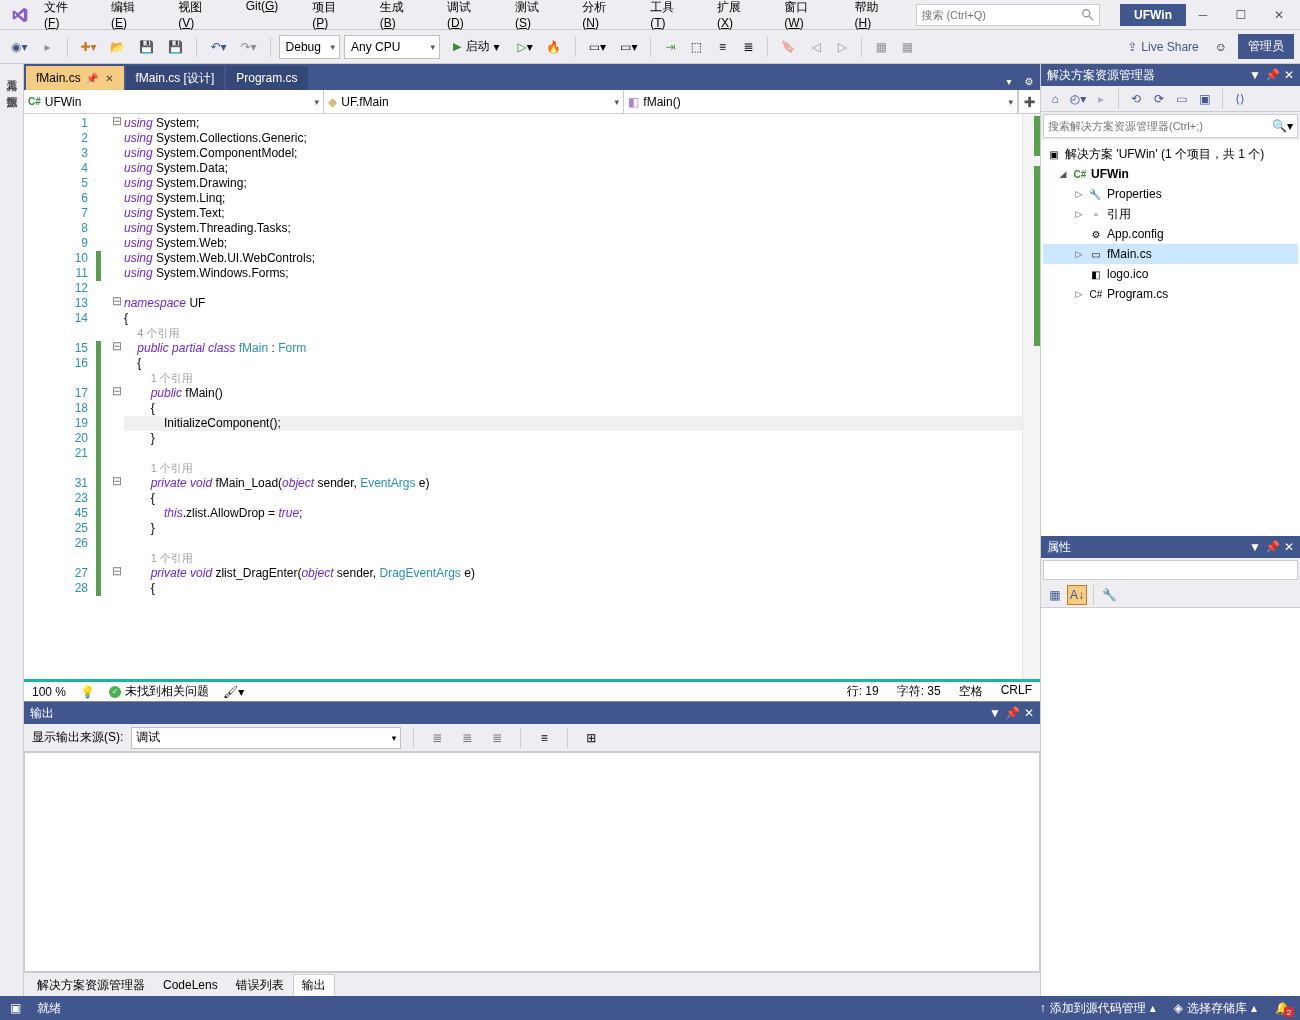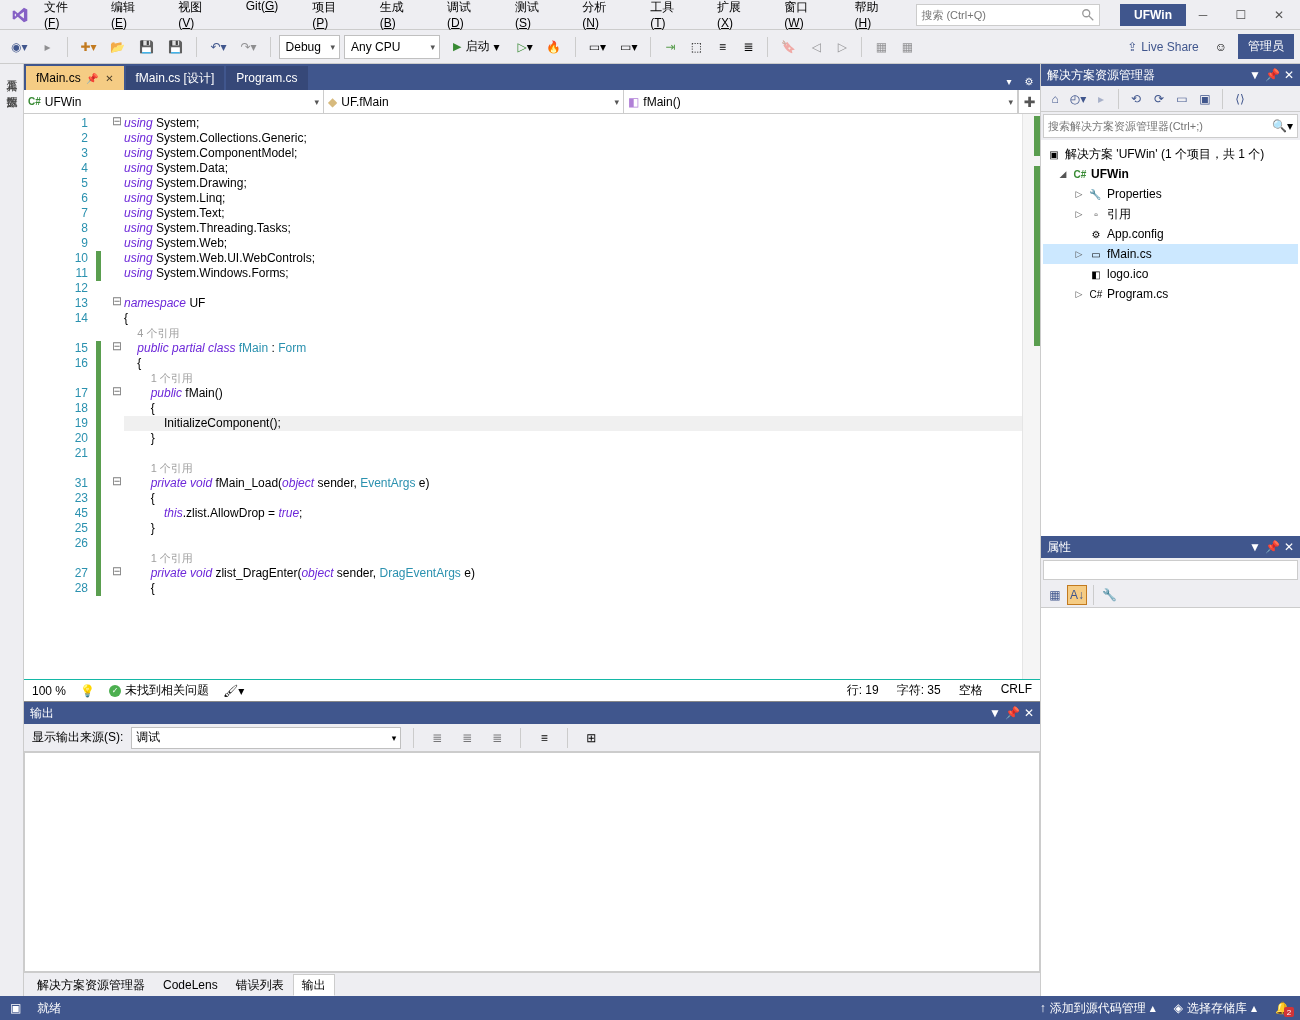--- a/index.html
+++ b/index.html
@@ -45,21 +45,21 @@
 .fold-col { width:14px; color:#808080; font-family:Consolas,monospace; line-height:15px; font-size:10px; text-align:center; }
 .code-col { flex:1; font-family:Consolas,monospace; line-height:15px; font-size:13px; white-space:pre; padding:2px 0; position:relative; }
 .code-line { height:15px; }
 .code-line.hl { background:#f0f0f0; }
 .kw { color:#6d28d9;font-style:italic; }
 .type { color:#2b91af; }
 .ref { color:#a0a0a0; font-size:11px;text-align:center; }
 .green-bar { position:absolute; left:0; width:5px; background:#5a9e4f; }
 .change-bar { position:absolute; right:0; width:6px; }
 .right-margin { width:18px; background:#f5f5f5; border-left:1px solid #e5e5e5; position:relative; }
-.editor-status { height:22px; background:#fff; border-top:1px solid #14b8a6; display:flex; align-items:center; padding:0 8px; gap:14px; font-size:11px; }
+.editor-status { height:22px; background:#fff; border-top:3px solid #14b8a6; display:flex; align-items:center; padding:0 8px; gap:14px; font-size:11px; }
 .editor-status .zoom { }
 .editor-status .issues { display:flex; align-items:center; gap:4px; }
 .editor-status .right-group { margin-left:auto; display:flex; gap:18px; }
 .ok-icon { width:12px; height:12px; border-radius:50%; background:#4caf50; display:inline-flex; align-items:center; justify-content:center; color:#fff; font-size:8px; }
 .output-panel { display:flex; flex-direction:column; border-top:1px solid #888; }
 .panel-title { height:22px; background:#40568d; color:#fff; display:flex; align-items:center; padding:0 6px; }
 .panel-title .pt-controls { margin-left:auto; display:flex; gap:4px; font-size:10px; }
 .output-toolbar { height:28px; background:#eeeef2; display:flex; align-items:center; padding:0 8px; gap:8px; border-bottom:1px solid #ccc; }
 .output-select { width:270px; height:22px; border:1px solid #c0c0c0; background:#fff; padding:0 4px; position:relative; display:flex; align-items:center; }
 .output-select::after { content:"▾"; position:absolute; right:4px; font-size:9px; }

